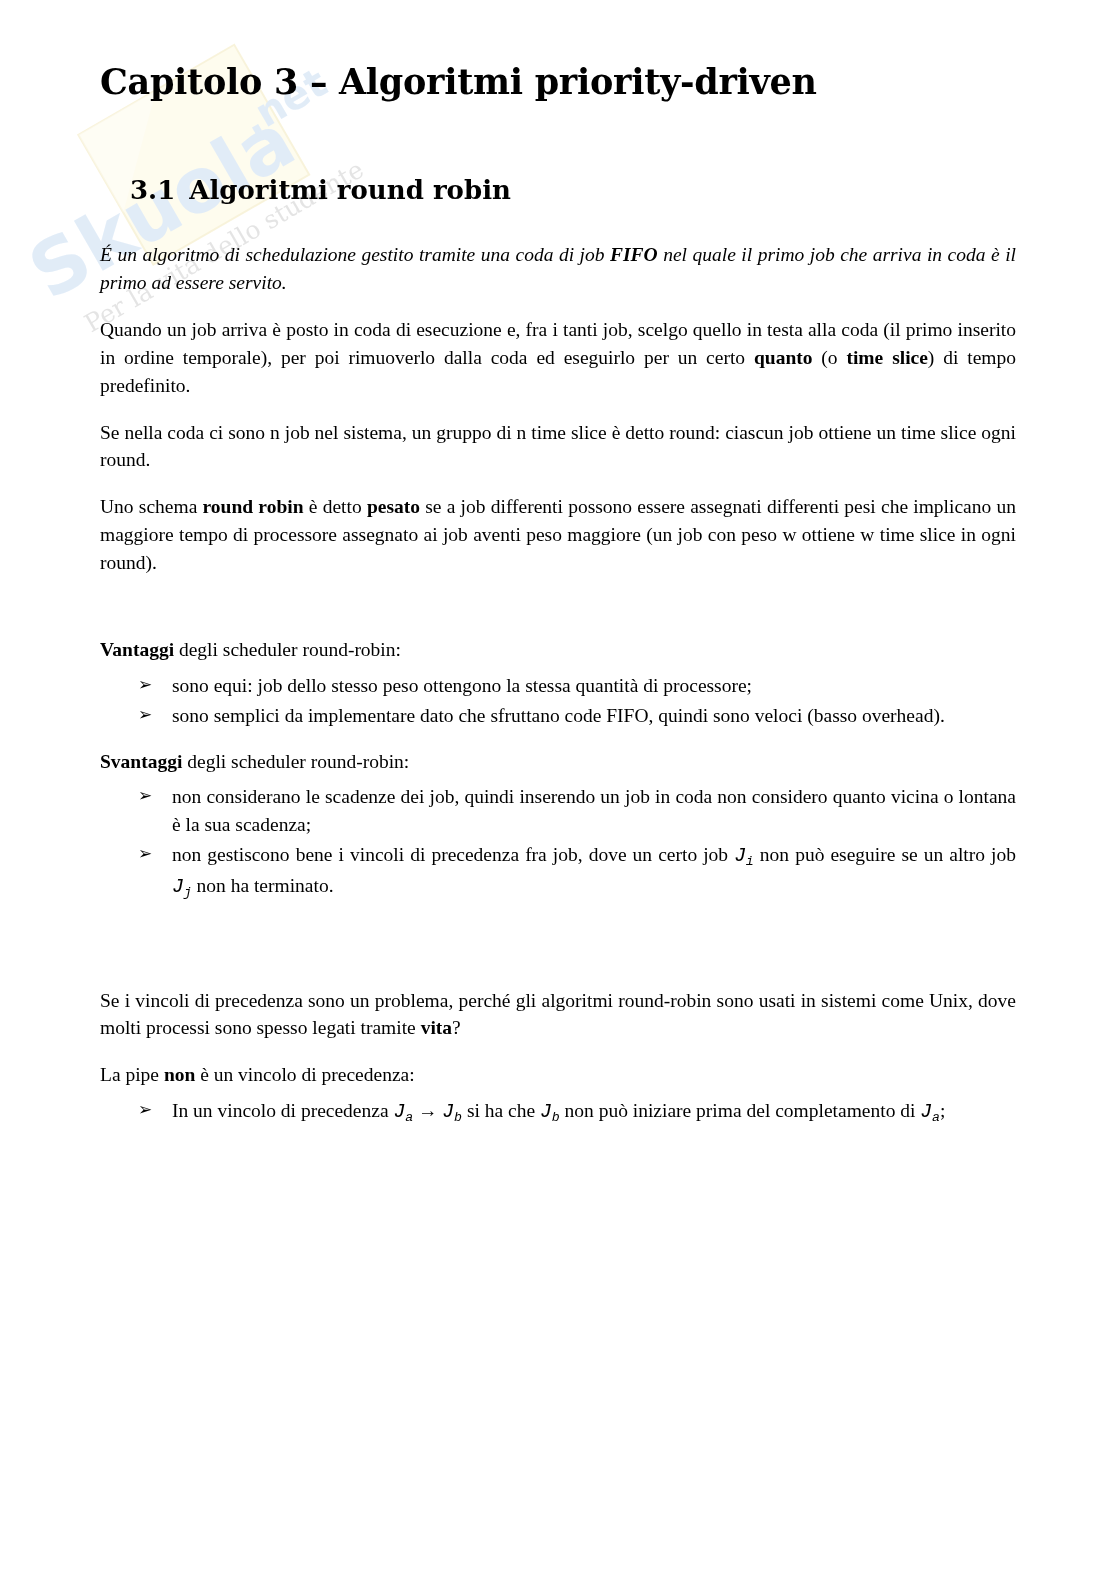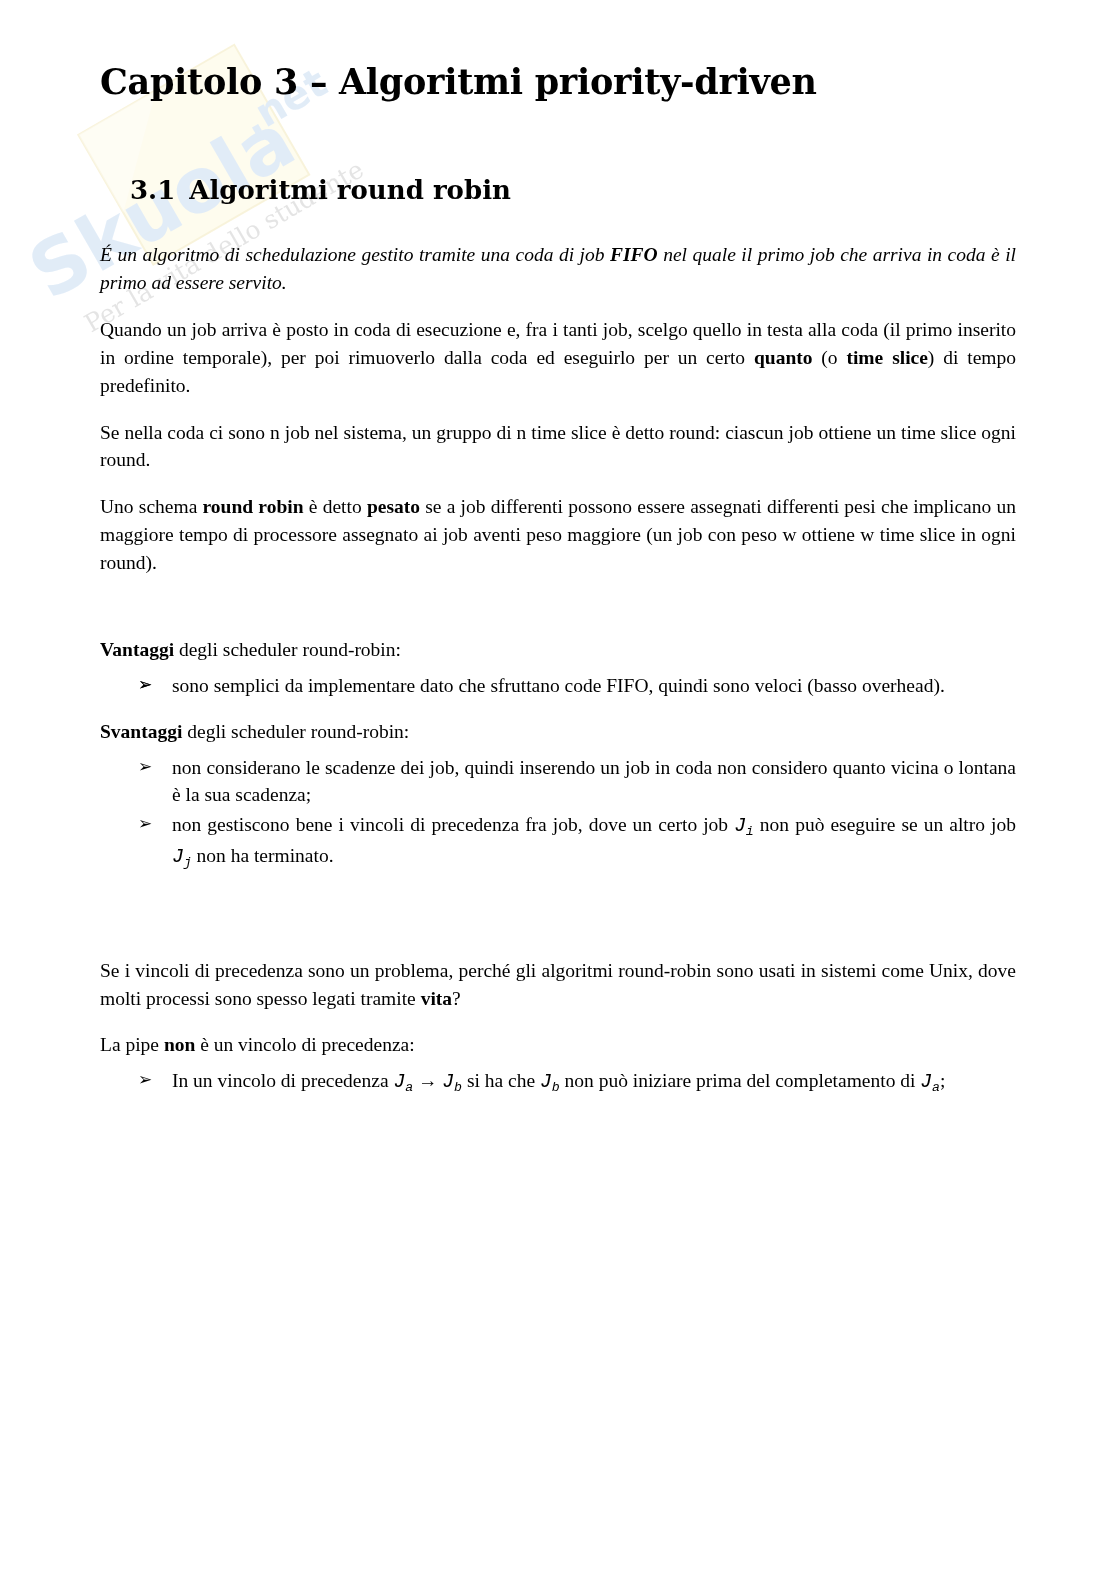--- a/index.html
+++ b/index.html
@@ -121,21 +121,21 @@
 
     <p class="para">Se nella coda ci sono n job nel sistema, un gruppo di n time slice è detto round: ciascun job ottiene un time slice ogni round.</p>
 
     <p class="para"><span>Uno schema </span><span class="b">round robin</span><span> è detto </span><span class="b">pesato</span><span> se a job differenti possono essere assegnati differenti pesi che implicano un maggiore tempo di processore assegnato ai job aventi peso maggiore (un job con peso w ottiene w time slice in ogni round).</span></p>
 
     <div class="spacer-lg"></div>
 
     <p class="para tight"><span class="b">Vantaggi</span><span> degli scheduler round-robin:</span></p>
 
     <ul class="bullets">
-      <li><span class="arrow">➢</span></li>
+      <li><span class="arrow">➢</span><span>sono equi: job dello stesso peso ottengono la stessa quantità di processore;</span></li>
       <li><span class="arrow">➢</span><span>sono semplici da implementare dato che sfruttano code FIFO, quindi sono veloci (basso overhead).</span></li>
     </ul>
 
     <p class="para tight"><span class="b">Svantaggi</span><span> degli scheduler round-robin:</span></p>
 
     <ul class="bullets">
       <li><span class="arrow">➢</span><span>non considerano le scadenze dei job, quindi inserendo un job in coda non considero quanto vicina o lontana è la sua scadenza;</span></li>
       <li><span class="arrow">➢</span><span><span>non gestiscono bene i vincoli di precedenza fra job, dove un certo job </span><var class="j"><span>J</span><sub>i</sub></var><span> non può eseguire se un altro job </span><var class="j"><span>J</span><sub>j</sub></var><span> non ha terminato.</span></span></li>
     </ul>
 

